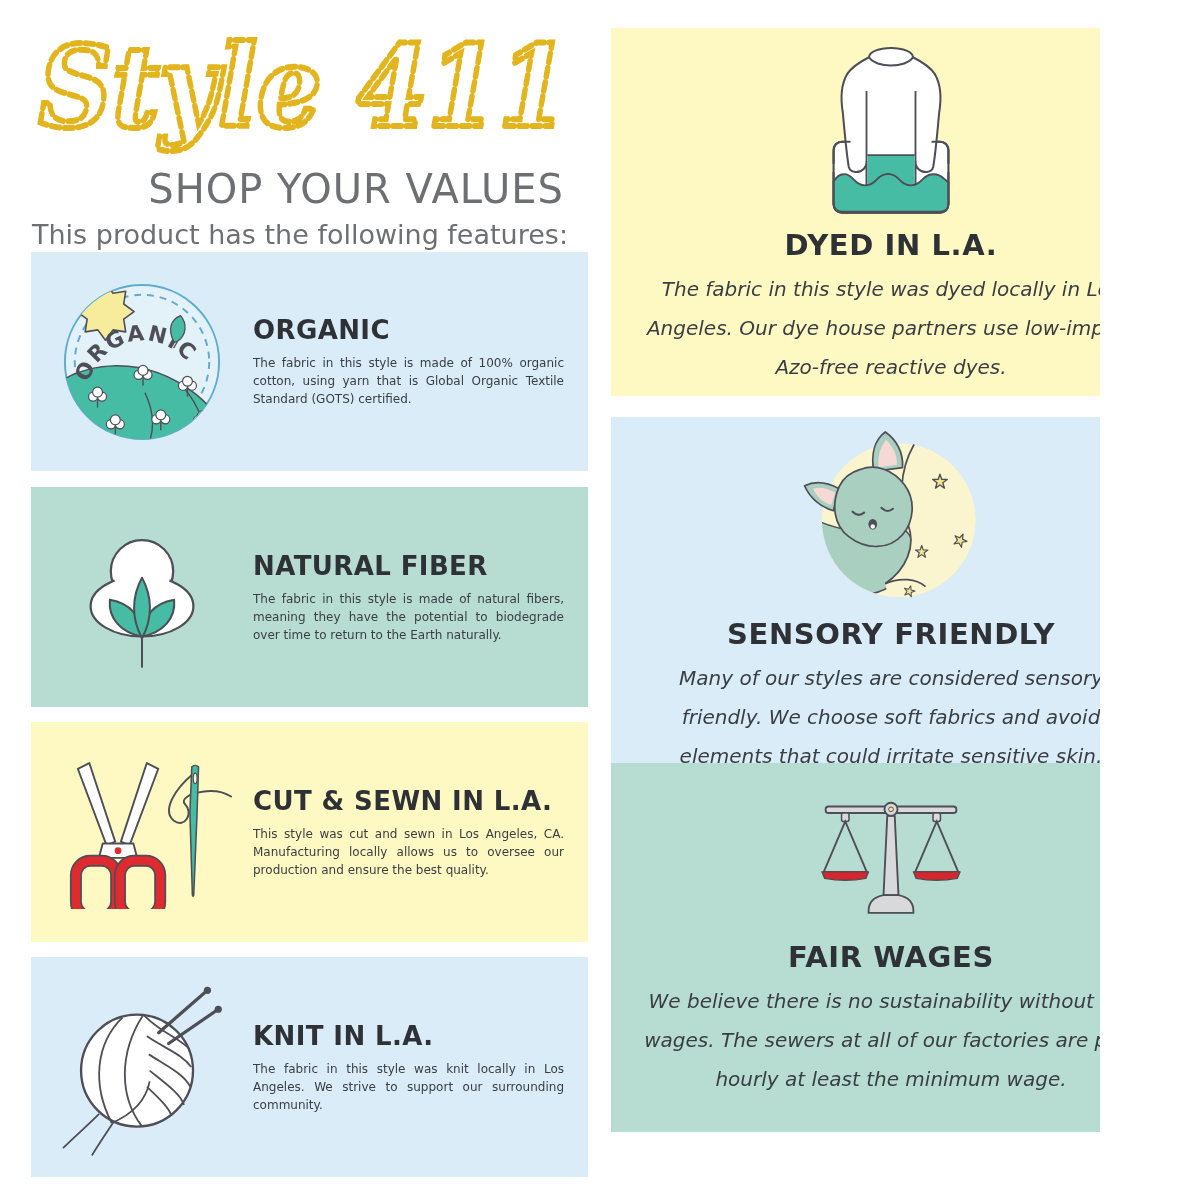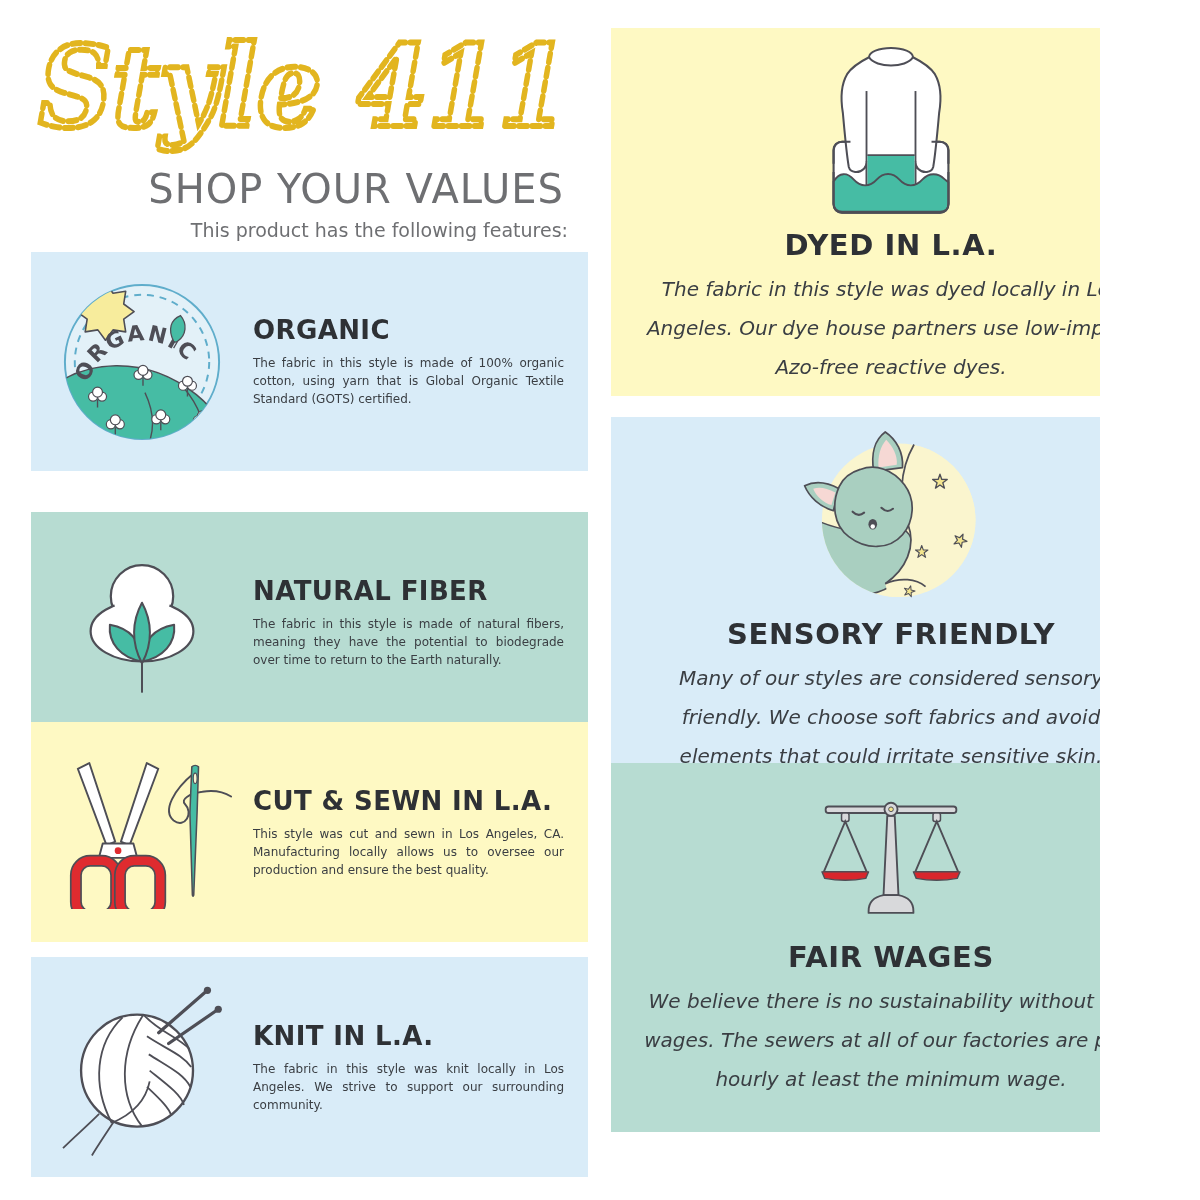--- a/index.html
+++ b/index.html
@@ -1,21 +1,21 @@
 <!DOCTYPE html>
 <html><head>
 <meta charset="utf-8">
 <style>
   html,body{margin:0;padding:0;background:#ffffff;}
   #canvas{position:relative;width:1100px;height:1200px;background:#ffffff;overflow:hidden;
           font-family:"DejaVu Sans","Liberation Sans",sans-serif;}
   .header{position:absolute;left:31px;top:14px;width:557px;}
   .logo-svg{display:block;}
   .subtitle{text-align:right;padding-right:24px;font-size:40px;color:#6E6F72;letter-spacing:1px;margin-top:0;}
-  .tagline{text-align:right;padding-right:20px;font-size:19px;color:#6E6F72;margin-top:7px;}
+  .tagline{text-align:right;padding-right:20px;font-size:27px;color:#6E6F72;margin-top:7px;}
   .card{position:absolute;box-sizing:border-box;}
   .card.left{left:31px;width:557px;display:flex;align-items:center;}
   .card.right{left:611px;width:560px;display:flex;flex-direction:column;align-items:center;justify-content:center;text-align:center;}
   .bg-blue{background:#D9ECF8;}
   .bg-mint{background:#B7DCD2;}
   .bg-yellow{background:#fef9c3;}
   .icon-box{width:222px;flex:0 0 222px;display:flex;justify-content:center;align-items:center;}
   .txt{flex:1;padding-right:24px;}
   .card.left h2{font-size:26px;font-weight:bold;margin:0 0 9px 0;color:#2E3135;letter-spacing:.4px;}
   .card.left p{font-size:12px;line-height:1.5;text-align:justify;color:#3A3E43;margin:0;}
@@ -72,21 +72,21 @@
         <path d="M117,64 C111,52 114,42 124,38 C131,46 130,58 121,64 C119.5,65 118,65 117,64 Z" fill="#46BCA4" stroke="#4E4E56" stroke-width="1.3"></path>
         <path d="M121,64 L117,71" stroke="#4E4E56" stroke-width="1.3"></path>
       </svg>
     </div>
     <div class="txt">
       <h2>ORGANIC</h2>
       <p>The fabric in this style is made of 100% organic cotton, using yarn that is Global Organic Textile Standard (GOTS) certified.</p>
     </div>
   </section>
 
-  <section class="card left bg-mint" style="top:487px;height:220px;margin-top:25px;">
+  <section class="card left bg-mint" style="top:487px;height:220px;">
     <div class="icon-box">
       <svg width="156" height="156" viewBox="0 0 170 170">
         <circle cx="85" cy="57" r="34" fill="#ffffff" stroke="#4E4E56" stroke-width="2.4"></circle>
         <ellipse cx="85" cy="95" rx="56" ry="33" fill="#ffffff" stroke="#4E4E56" stroke-width="2.4"></ellipse>
         <circle cx="85" cy="57" r="31.6" fill="#ffffff"></circle>
         <ellipse cx="85" cy="95" rx="53.6" ry="30.6" fill="#ffffff"></ellipse>
         <path d="M85,162 L85,126" stroke="#4E4E56" stroke-width="2.2"></path>
         <path d="M85,128 C62,124 48,108 50,88 C72,92 84,106 85,128 Z" fill="#46BCA4" stroke="#4E4E56" stroke-width="2.2" stroke-linejoin="round"></path>
         <path d="M85,128 C108,124 122,108 120,88 C98,92 86,106 85,128 Z" fill="#46BCA4" stroke="#4E4E56" stroke-width="2.2" stroke-linejoin="round"></path>
         <path d="M85,130 C73,108 74,84 85,64 C96,84 97,108 85,130 Z" fill="#46BCA4" stroke="#4E4E56" stroke-width="2.2" stroke-linejoin="round"></path>

